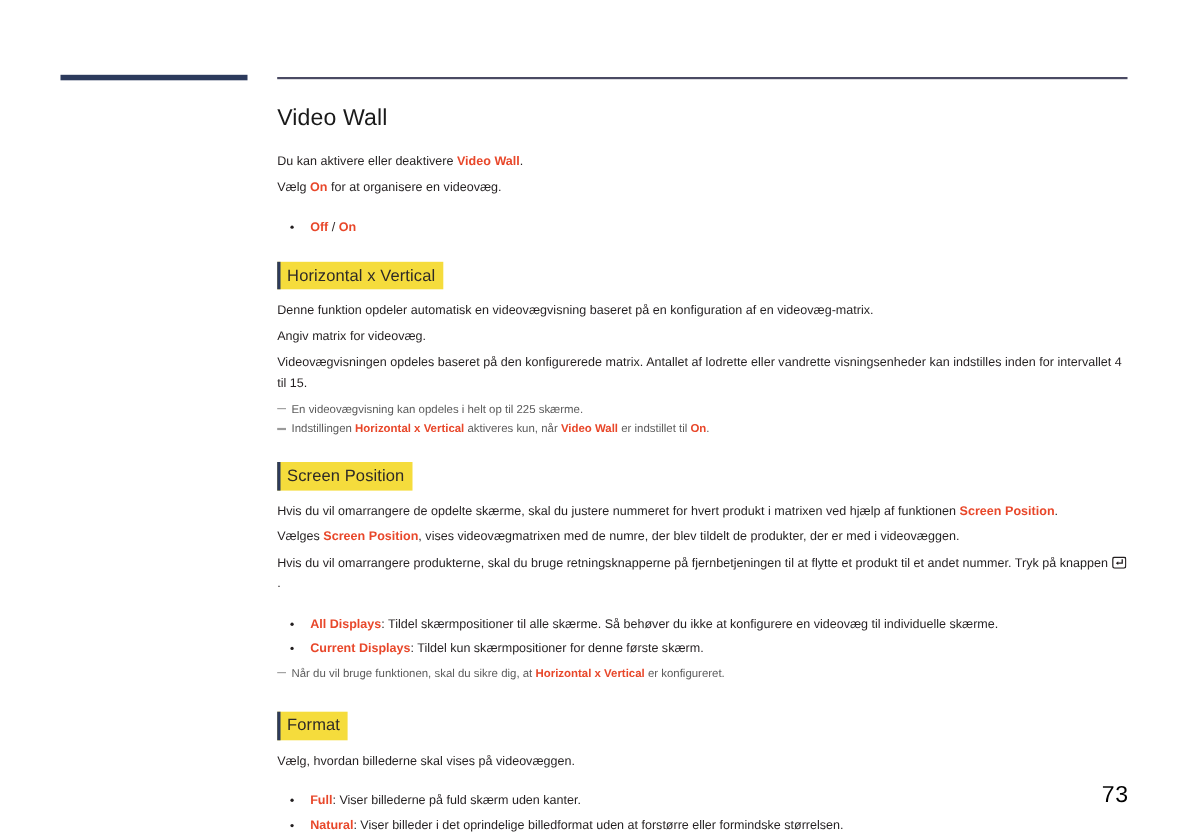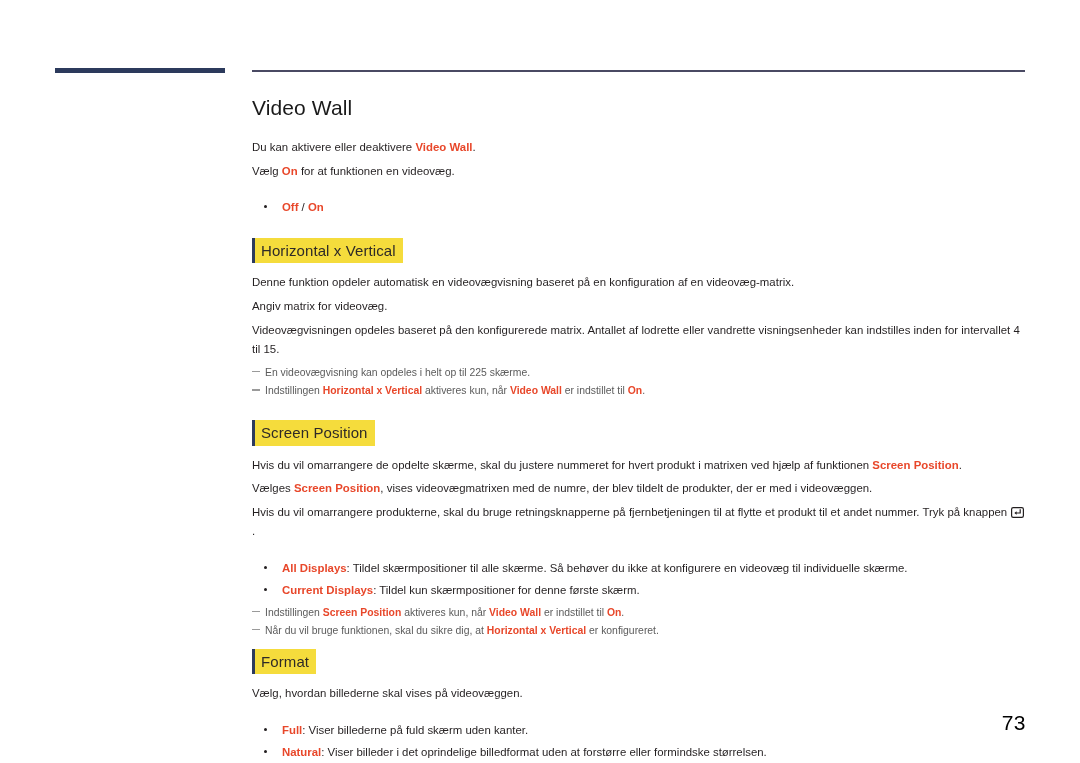--- a/index.html
+++ b/index.html
@@ -76,21 +76,21 @@
     font-weight: normal;
     line-height: 1.45;
     padding: 2px 7px 2px 6px;
     border-left: 3px solid #2c3a5c;
     margin: 0;
     letter-spacing: 0.1px;
   }
   .heading-wrap {
     margin: 20px 0 10px 0;
   }
-  .heading-wrap.tight-top { margin-top: 9px; }
+  .heading-wrap.tight-top { margin-top: 26px; }
 
   
   p.para {
     font-size: 11.4px;
     line-height: 1.72;
     color: #231f20;
     margin: 0 0 4px 0;
     letter-spacing: 0.02px;
   }
 
@@ -165,21 +165,21 @@
 
   <div class="margin-bar"></div>
   <div class="top-rule"></div>
 
   <div class="content">
 
     <h1 class="doc-title">Video Wall</h1>
 
     <p class="para"><span>Du kan aktivere eller deaktivere </span><span class="accent">Video Wall</span><span>.</span></p>
 
-    <p class="para"><span>Vælg </span><span class="accent">On</span><span> for at funktionen en videovæg.</span></p>
+    <p class="para"><span>Vælg </span><span class="accent">On</span><span> for at organisere en videovæg.</span></p>
 
     <ul class="bullets">
       <li><span class="accent">Off</span><span> / </span><span class="accent">On</span></li>
     </ul>
 
     <div class="heading-wrap">
       <h2 class="section-heading">Horizontal x Vertical</h2>
     </div>
 
     <p class="para">Denne funktion opdeler automatisk en videovægvisning baseret på en konfiguration af en videovæg-matrix.</p>
@@ -203,21 +203,20 @@
             <path d="M9.2 2.9 L9.2 6.0 L5.0 6.0" fill="none" stroke="#231f20" stroke-width="1.2" stroke-linecap="square"></path>
             <path d="M5.6 4.3 L3.4 6.0 L5.6 7.7 Z" fill="#231f20"></path>
           </svg></span><span>.</span></p>
 
     <ul class="bullets">
       <li><span class="accent">All Displays</span><span>: Tildel skærmpositioner til alle skærme. Så behøver du ikke at konfigurere en videovæg til individuelle skærme.</span></li>
       <li><span class="accent">Current Displays</span><span>: Tildel kun skærmpositioner for denne første skærm.</span></li>
     </ul>
 
 
-    <div class="note"><span>Indstillingen </span><span class="accent">Screen Position</span><span> aktiveres kun, når </span><span class="accent">Video Wall</span><span> er indstillet til </span><span class="accent">On</span><span>.</span></div>
 
     <div class="note"><span>Når du vil bruge funktionen, skal du sikre dig, at </span><span class="accent">Horizontal x Vertical</span><span> er konfigureret.</span></div>
 
     <div class="heading-wrap tight-top">
       <h2 class="section-heading">Format</h2>
     </div>
 
     <p class="para">Vælg, hvordan billederne skal vises på videovæggen.</p>
 
     <ul class="bullets">

